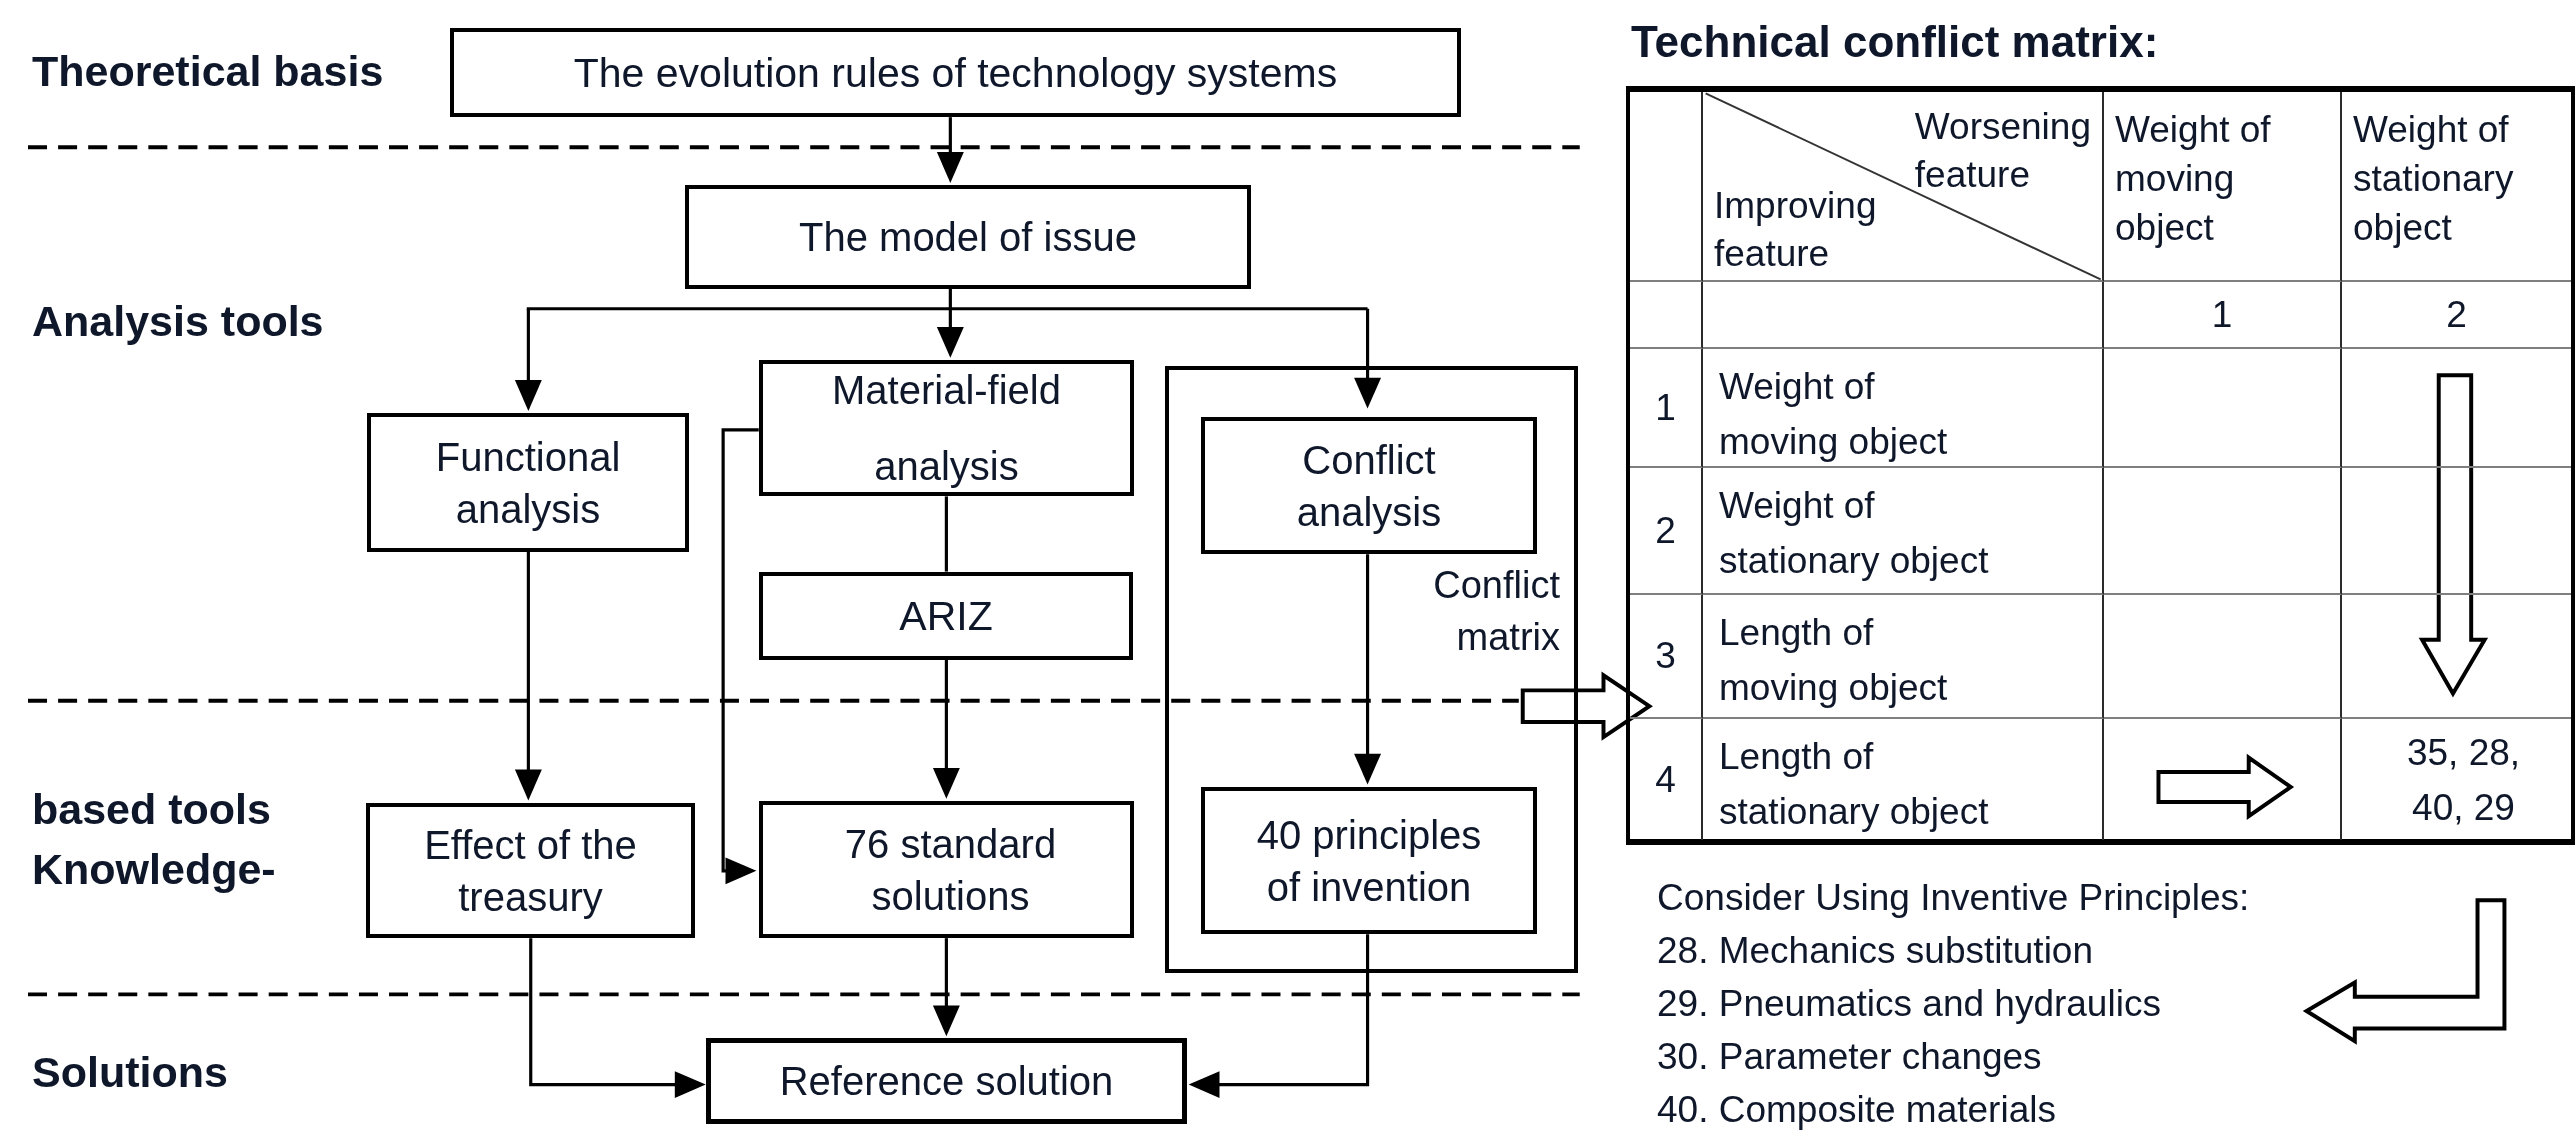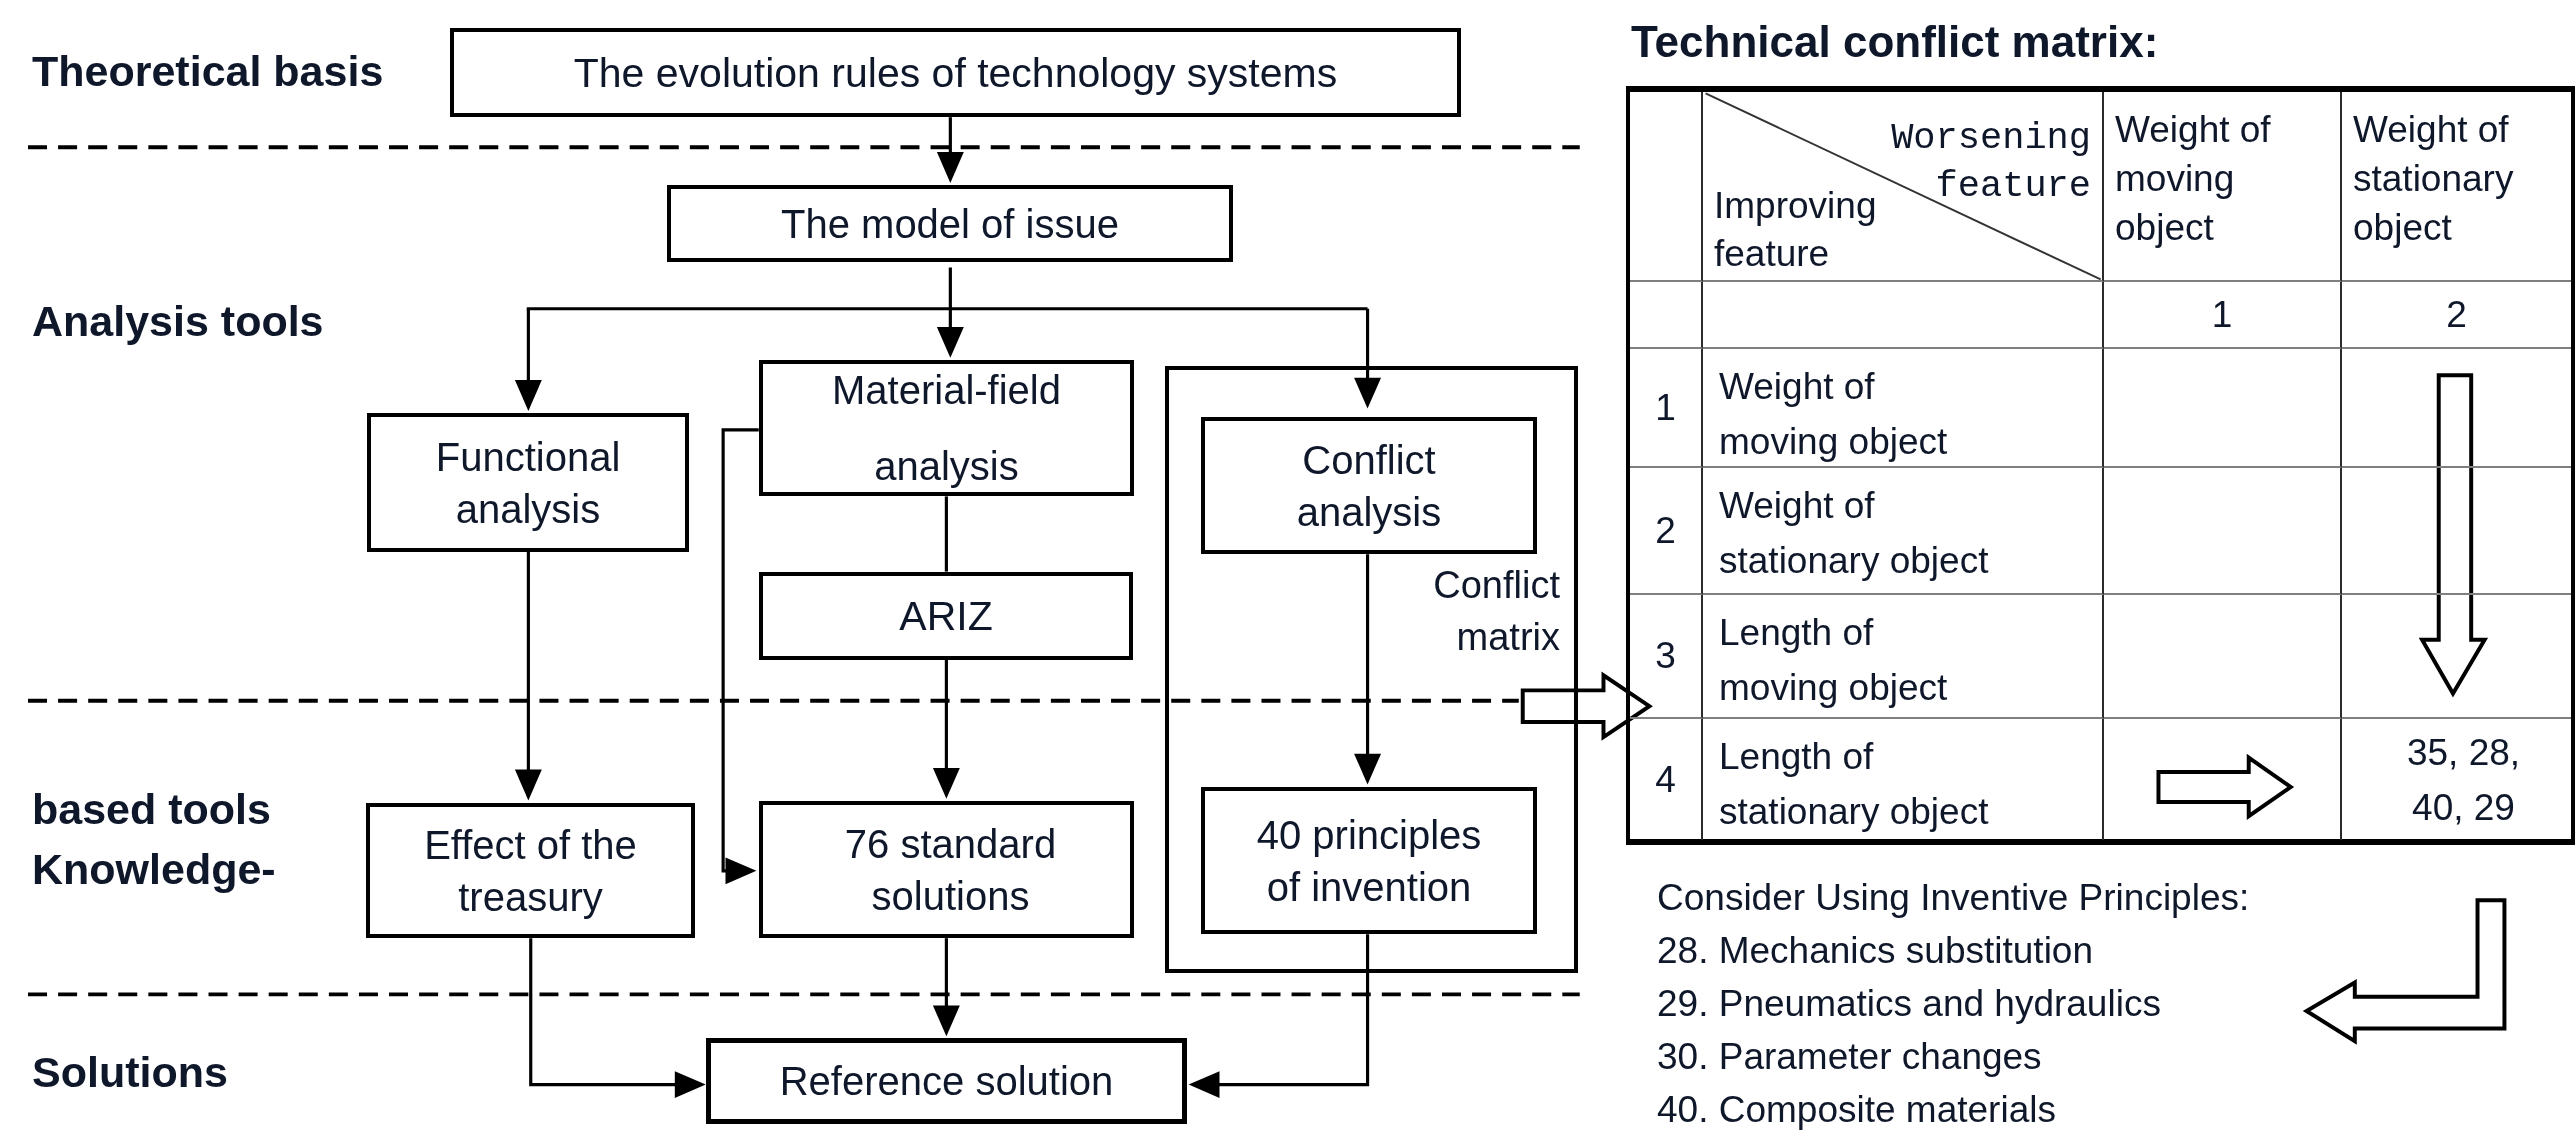--- a/index.html
+++ b/index.html
@@ -26,21 +26,21 @@
     box-sizing:border-box; border:4px solid #000; border-top-width:6.3px; border-bottom-width:6.3px;
     display:grid; grid-template-columns:73px 401px 238px 229px;
     grid-template-rows:190px 67px 119px 127px 124px 121px;
     font-size:37px; background:transparent;
   }
   .mc{box-sizing:border-box; border-right:2.4px solid #2b2b2b; border-bottom:2.4px solid #7f7f7f; background:transparent;}
   .mc.last-col{border-right:none;}
   .mc.last-row{border-bottom:none;}
   .mc.center{display:flex; align-items:center; justify-content:center;}
   .hdr-diag{position:relative;}
-  .hdr-diag .worsening{position:absolute; top:22px; right:11px; text-align:right; line-height:48px;font-family:Liberation Mono, monospace;}
+  .hdr-diag .worsening{position:absolute; top:11px; right:11px; text-align:left; line-height:48px;}
   .hdr-diag .improving{position:absolute; bottom:1.6px; left:11px; text-align:left; line-height:48px;}
   .hdr-col{padding:12.7px 0 0 11px; line-height:49px;}
   .row-label{padding:9.5px 0 0 16px; line-height:55px;}
   .result-cell{display:flex; flex-direction:column; align-items:center; justify-content:center; line-height:55px; text-align:center;padding-left:14px;}
   
   .notes{position:absolute; left:1657px; top:871px; font-size:37px; line-height:53px; white-space:nowrap;}
 </style>
 </head>
 <body>
 
@@ -108,21 +108,21 @@
     <div>Knowledge-</div>
   </div>
   <div class="stage-label" style="left:32px; top:1042px;">
     <span>Solutions</span>
   </div>
 
   <div class="fbox" style="left:450px; top:28px; width:1011px; height:89px; font-size:41px;">
     <div>The evolution rules of technology systems</div>
   </div>
 
-  <div class="fbox" style="left:667px; top:185px; width:566px; height:77px;text-align:center;">
+  <div class="fbox" style="left:685px; top:185px; width:566px; height:104px;text-align:center;">
     <div>The model of issue</div>
   </div>
 
   <div class="fbox" style="left:367px; top:413px; width:322px; height:139px;">
     <div>Functional</div>
     <div>analysis</div>
   </div>
 
   <div class="fbox" style="left:759px; top:360px; width:375px; height:136px;justify-content:space-between;">
     <div>Material-field</div>

